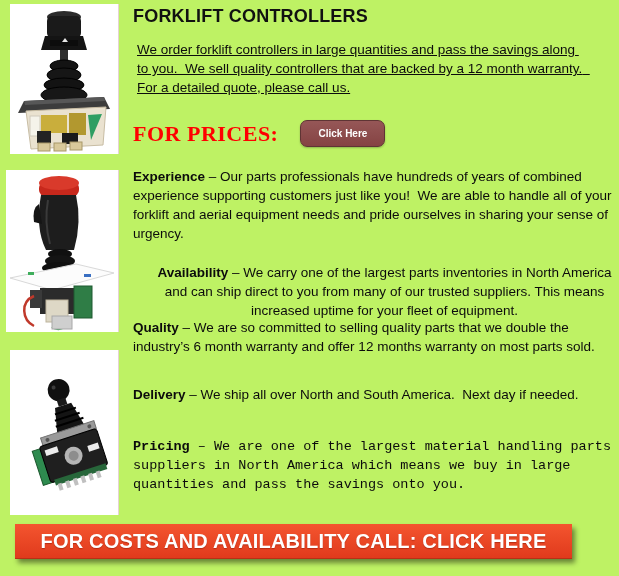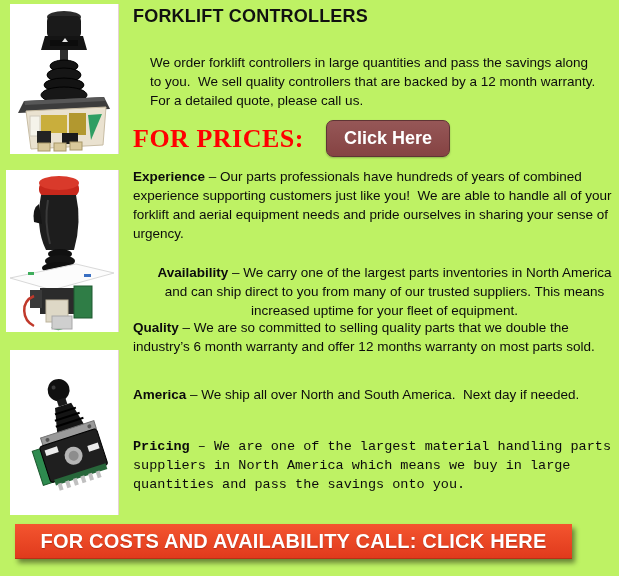--- a/index.html
+++ b/index.html
@@ -27,29 +27,29 @@
   .para{
     font-size:13.5px;line-height:19px;color:#0c0c0c;
     white-space:pre-wrap;
   }
   .intro{top:36px;width:452px;}
   .prices-row{
     top:120px;display:flex;align-items:center;
   }
   .for-prices{
     font-family:"Liberation Serif","DejaVu Serif",serif;
-    font-weight:bold;font-size:26px;color:var(--red-text,#ff0000);
+    font-weight:bold;font-size:22px;color:var(--red-text,#ff0000);
     letter-spacing:0.5px;
   }
   .click-here-btn{
     margin-left:22px;
     background:linear-gradient(var(--btn-bg-top,#96575
 7), var(--btn-bg,#854343));
     background:linear-gradient(var(--btn-bg-top,#965757), var(--btn-bg,#854343));
-    color:#fff;font-weight:bold;font-size:18px;
+    color:#fff;font-weight:bold;font-size:10px;
     font-family:"Liberation Sans","DejaVu Sans",sans-serif;
     border:1px solid var(--btn-border,#5f3434);
     border-radius:7px;
     padding:7px 17px;
     cursor:pointer;
     box-shadow:0 1px 2px rgba(0,0,0,0.25);
   }
   .sec-experience{top:167px;}
   .sec-availability{top:251px;}
   .sec-quality{top:318px;}
@@ -150,34 +150,34 @@
         <rect x="48" y="107" width="4" height="7" fill="#c0c0c0"></rect>
         <rect x="56" y="107" width="4" height="7" fill="#c0c0c0"></rect>
         <rect x="64" y="107" width="4" height="7" fill="#c0c0c0"></rect>
         <rect x="72" y="107" width="4" height="7" fill="#c0c0c0"></rect>
       </g>
     </svg>
   </div>
 
   <h1 class="textcol page-title" style="position:absolute;margin:0;">FORKLIFT CONTROLLERS</h1>
 
-  <p class="textcol para intro" style="position:absolute;margin:17px;">We order forklift controllers in large quantities and pass the savings along to you.  We sell quality controllers that are backed by a 12 month warranty.  For a detailed quote, please call us.</p>
+  <p class="textcol para intro" style="position:absolute;margin:4px;text-decoration:underline;">We order forklift controllers in large quantities and pass the savings along to you.  We sell quality controllers that are backed by a 12 month warranty.  For a detailed quote, please call us.</p>
 
   <div class="textcol prices-row" style="position:absolute;">
     <span class="for-prices">FOR PRICES:</span>
     <button class="click-here-btn">Click Here</button>
   </div>
 
   <p class="textcol para sec-experience" style="position:absolute;margin:0;"><b class="sec-label">Experience</b><span> – Our parts professionals have hundreds of years of combined experience supporting customers just like you!  We are able to handle all of your forklift and aerial equipment needs and pride ourselves in sharing your sense of urgency.</span></p>
 
   <p class="textcol para sec-availability" style="position:absolute;margin:12px;text-align:center;"><b class="sec-label">Availability</b><span> – We carry one of the largest parts inventories in North America and can ship direct to you from many of our trusted suppliers. This means increased uptime for your fleet of equipment.</span></p>
 
   <p class="textcol para sec-quality" style="position:absolute;margin:0;"><b class="sec-label">Quality</b><span> – We are so committed to selling quality parts that we double the industry’s 6 month warranty and offer 12 months warranty on most parts sold.</span></p>
 
-  <p class="textcol para sec-delivery" style="position:absolute;margin:0;"><b class="sec-label">America</b><span> – We ship all over North and South America.  Next day if needed.</span></p>
+  <p class="textcol para sec-delivery" style="position:absolute;margin:0;"><b class="sec-label">Delivery</b><span> – We ship all over North and South America.  Next day if needed.</span></p>
 
   <p class="textcol para sec-pricing" style="position:absolute;margin:0;"><b class="sec-label">Pricing</b><span> – We are one of the largest material handling parts suppliers in North America which means we buy in large quantities and pass the savings onto you.</span></p>
 
   <div class="banner">
     <span class="banner-text">FOR COSTS AND AVAILABILITY CALL: CLICK HERE</span>
   </div>
 
 </div>
 
 </body></html>

